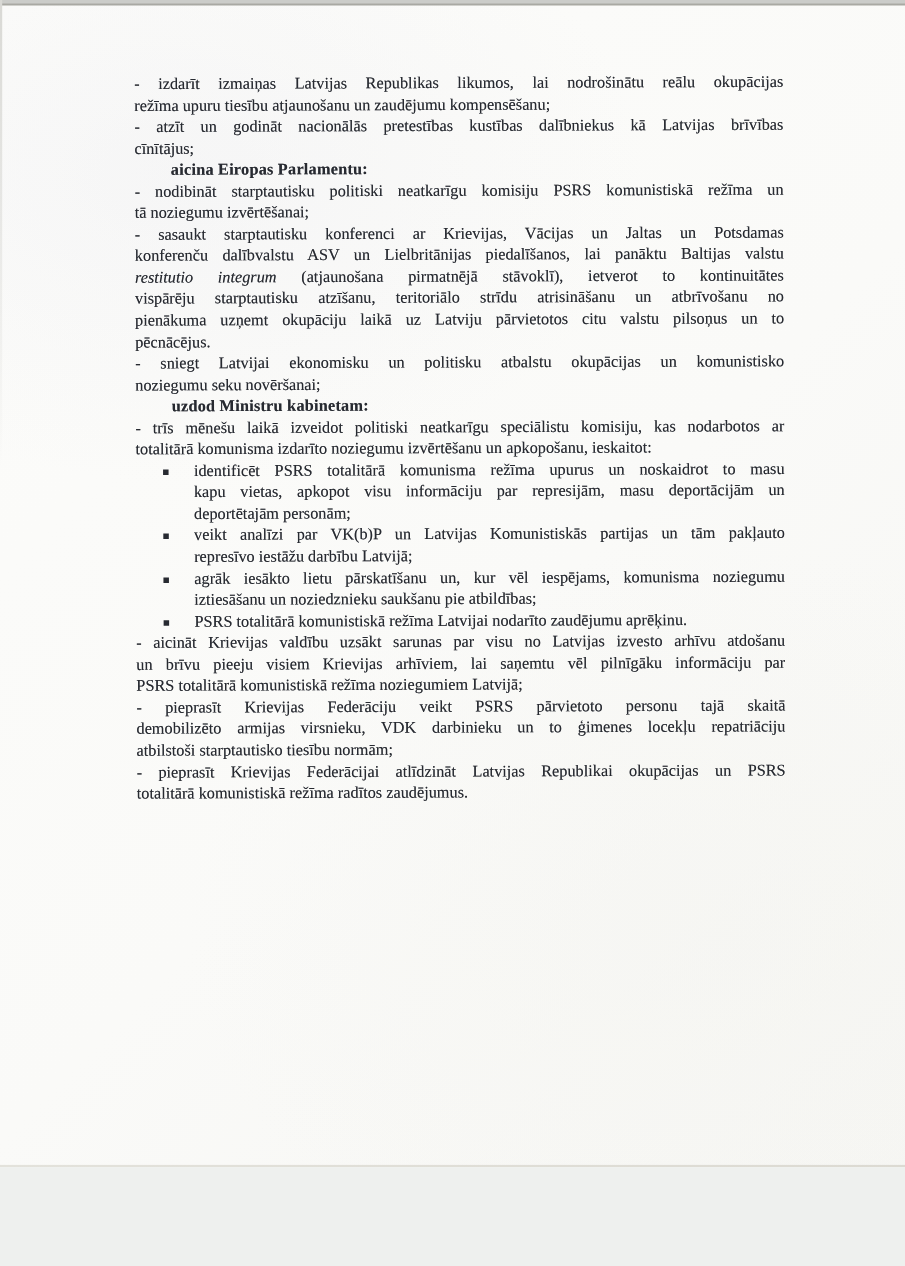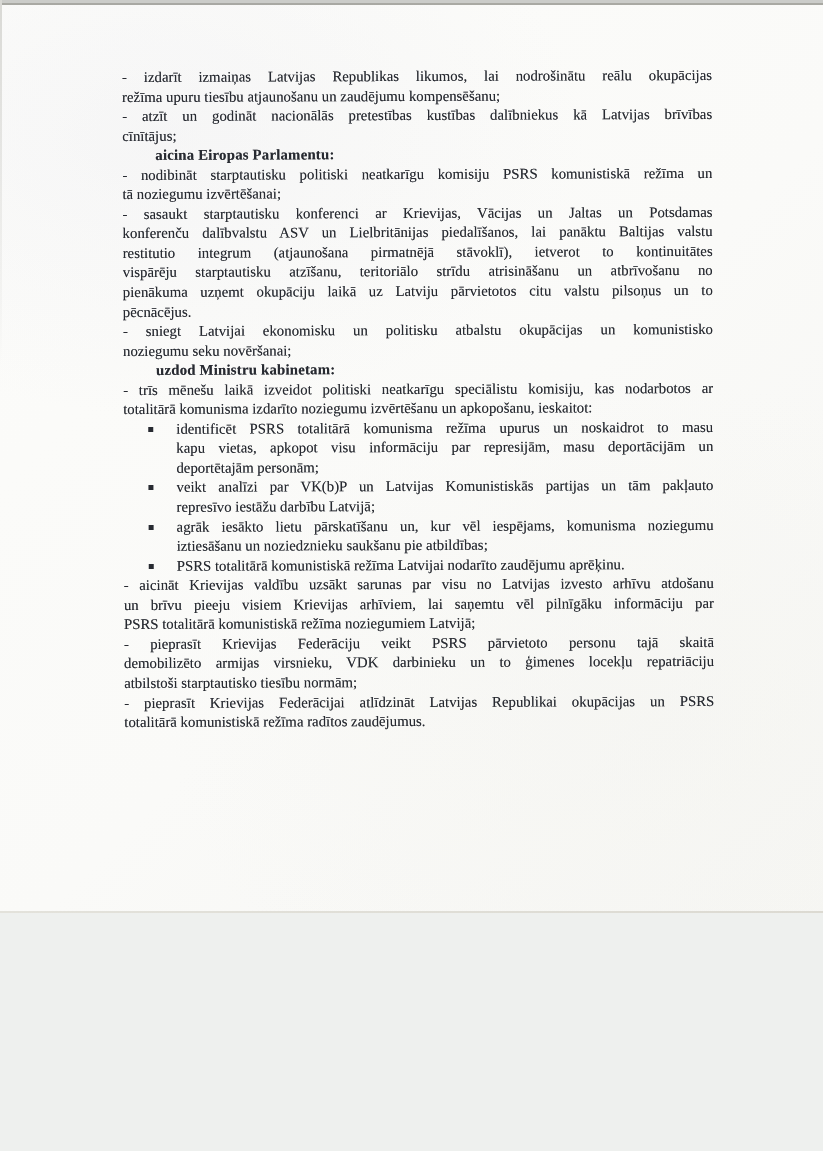--- a/index.html
+++ b/index.html
@@ -4,21 +4,21 @@
 <title>Scanned document</title>
 <style>
   html,body { margin:0; padding:0; }
   body {
     width:823px; height:1151px;
     background:#eef0ee;
     font-family:"Liberation Serif","DejaVu Serif",serif;
   }
   .page {
     position:relative;
-    width:823px; height:913px;
+    width:823px; height:1061px;
     background:
       radial-gradient(ellipse 600px 400px at 20% 15%, rgba(235,235,240,.35), rgba(0,0,0,0) 70%),
       radial-gradient(ellipse 700px 500px at 80% 80%, rgba(244,244,240,.5), rgba(0,0,0,0) 70%),
       linear-gradient(135deg,#fcfcfa 0%,#fafaf8 55%,#f6f6f3 100%);
     overflow:hidden;
   }
   .edge-top   { position:absolute; top:0; left:0; width:100%; height:3px; background:#cbccc9; }
   .edge-top-line { position:absolute; top:3px; left:0; width:100%; height:2px; background:#9a9a94; opacity:.85; }
   .edge-left  { position:absolute; top:0; left:0; width:2px; height:40%; background:linear-gradient(to bottom,#d9d9d5,rgba(217,217,213,0)); }
   .edge-bottom{ position:absolute; bottom:0; left:0; width:100%; height:2px; background:linear-gradient(to right,#e3e2db,#dcdad2); }
@@ -48,21 +48,21 @@
     letter-spacing:.2px;
   }
   .bullet-list { margin:0; }
   .bullet-item { position:relative; }
   .bullet-square {
     position:absolute; left:25px; top:7px;
     width:5px; height:5px;
     background:currentColor;
   }
   .bullet-lines { margin-left:53px; }
-  .it { }
+  .it { font-style:italic; }
 </style>
 </head>
 <body>
 
 <div class="page">
   <div class="edge-top"></div>
   <div class="edge-top-line"></div>
   <div class="edge-left"></div>
   <div class="text-block">
       <div class="para">

